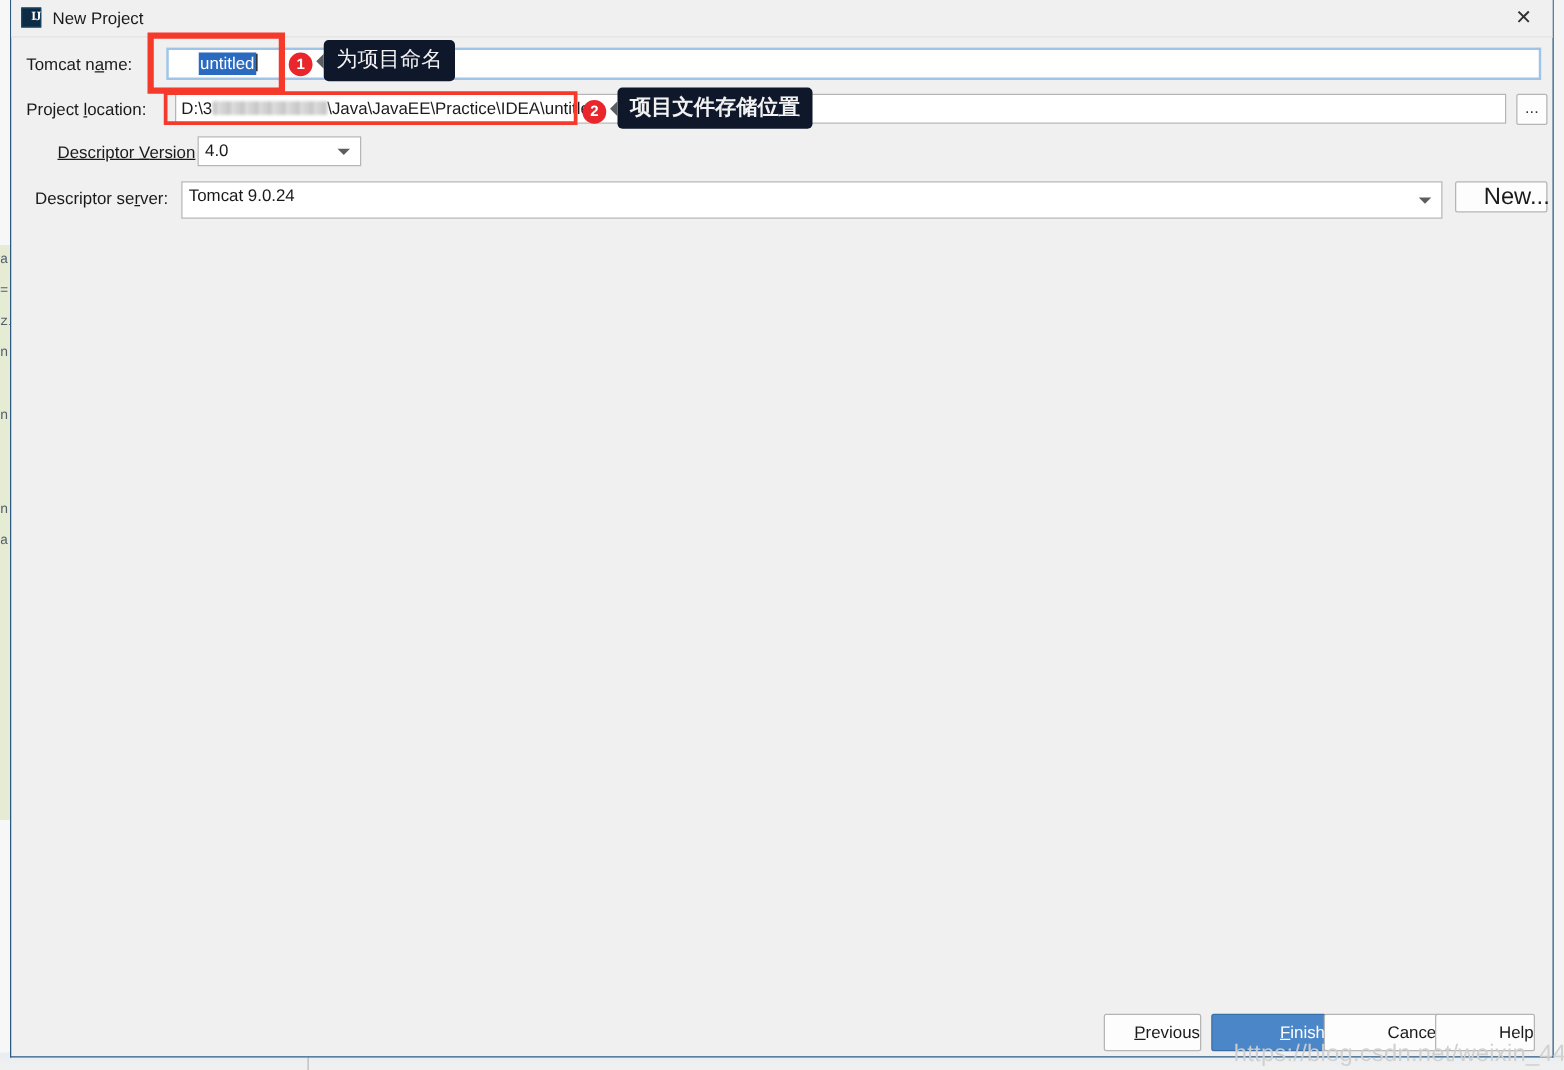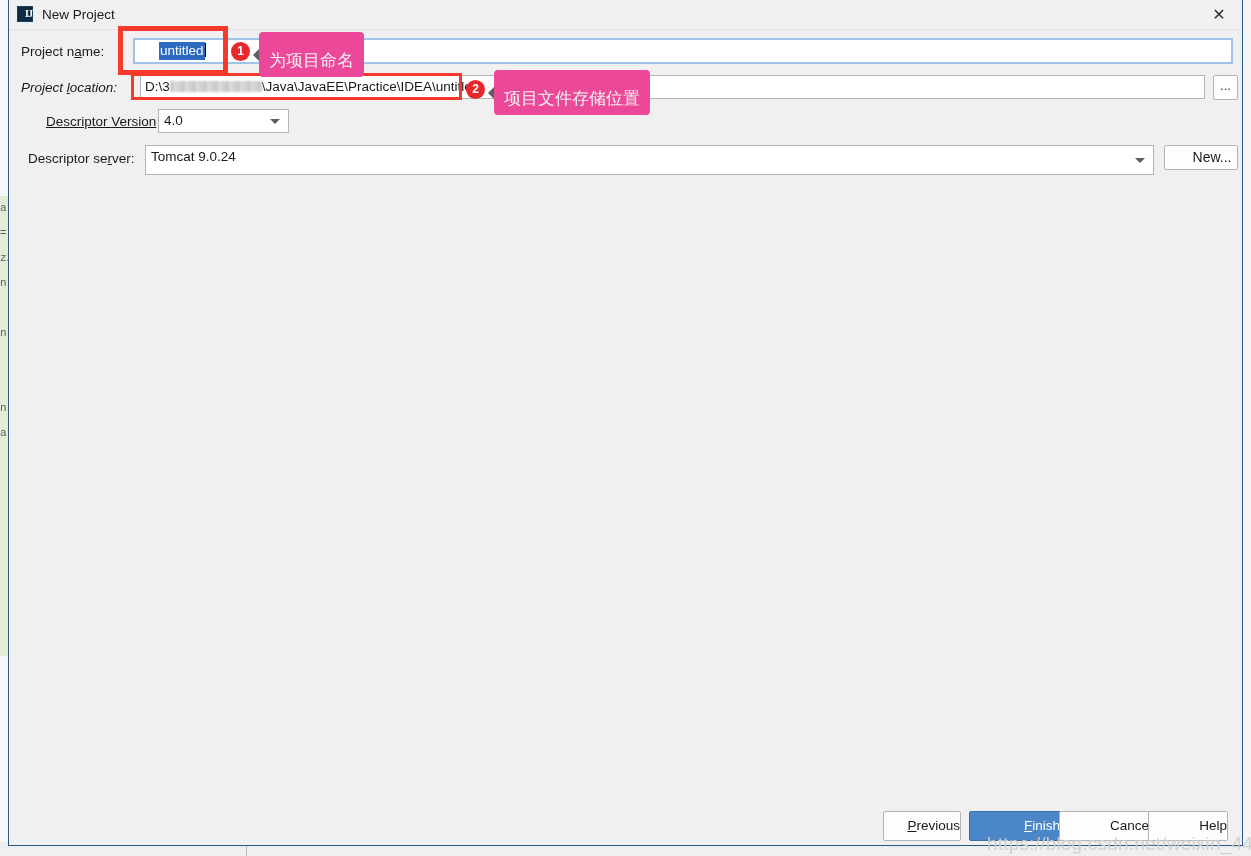--- a/index.html
+++ b/index.html
@@ -216,21 +216,21 @@
   #new-btn {
     position: absolute;
     left: 1155px; top: 145px;
     width: 74px; height: 25px;
     box-sizing: border-box;
     background: #fdfdfd;
     border: 1px solid #b5b5b5;
     border-radius: 2px;
     text-align: center;
     line-height: 23px;
-    font-size: 14px;
+    font-size: 19px;
     color: #1a1a1a;
     cursor: pointer;
     padding-left: 22px;
   }
 
   
   .redbox {
     position: absolute;
     border: 5px solid #f5392b;
     box-sizing: border-box;
@@ -249,40 +249,40 @@
     font-weight: bold;
     text-align: center;
     line-height: 19px;
     font-family: "Liberation Sans", sans-serif;
   }
   #badge-1 { left: 231px; top: 42px; }
   #badge-2 { left: 466px; top: 80px; }
 
   .tip {
     position: absolute;
-    background: #ec4899;
+    background: #0f172a;
     color: #f2f2f2;
     font-size: 17px;
     line-height: 20px;
-    padding: 18px 10px 7px 10px;
+    padding: 6px 10px 7px 10px;
     border-radius: 4px;
     white-space: nowrap;
     font-family: "DejaVu Sans", sans-serif;
   }
   .tip::before {
     content: "";
     position: absolute;
     left: -6px; top: 50%;
     margin-top: -6px;
     border-top: 6px solid transparent;
     border-bottom: 6px solid transparent;
     border-right: 6px solid #5a5f63;
   }
   #tip-1 { left: 259px; top: 32px; }
-  #tip-2 { left: 494px; top: 70px; }
+  #tip-2 { left: 494px; top: 70px; font-weight: bold; }
 
   
   .btn {
     position: absolute;
     box-sizing: border-box;
     height: 30px;
     background: #fdfdfd;
     border: 1px solid #b5b5b5;
     border-radius: 2px;
     text-align: right;
@@ -340,25 +340,25 @@
 <div id="dialog">
 
   <div id="titlebar">
     <div id="ij-icon">
       <span>IJ</span>
     </div>
     <div id="win-title">New Project</div>
     <div id="close-btn">✕</div>
   </div>
 
-  <div class="lbl" style="left:12px; top:44px;"><span>Project n</span><span class="mn">a</span><span>me:</span></div>
+  <div class="lbl" style="left:12px; top:44px;"><span>Tomcat n</span><span class="mn">a</span><span>me:</span></div>
 
   <div class="txtfield" id="name-field"><span class="sel-text">untitled</span><span class="caret"></span></div>
 
-  <div class="lbl" style="left:12px; top:80px;font-style:italic;"><span>Project </span><span class="mn">l</span><span>ocation:</span></div>
+  <div class="lbl" style="left:12px; top:80px;"><span>Project </span><span class="mn">l</span><span>ocation:</span></div>
 
   <div class="txtfield" id="loc-field"><span>D:\3</span><span class="blur-run"></span><span>\Java\JavaEE\Practice\IDEA\untitled</span></div>
 
   <div id="browse-btn">...</div>
 
   <div class="lbl" style="left:37px; top:114px;text-decoration:underline;"><span>Descriptor </span><span class="mn">V</span><span>ersion</span></div>
 
   <div class="combo" id="descriptor-combo"><span>4.0</span><span class="arrow"></span></div>
 
   <div class="lbl" style="left:19px; top:151px;"><span>Descriptor se</span><span class="mn">r</span><span>ver:</span></div>

